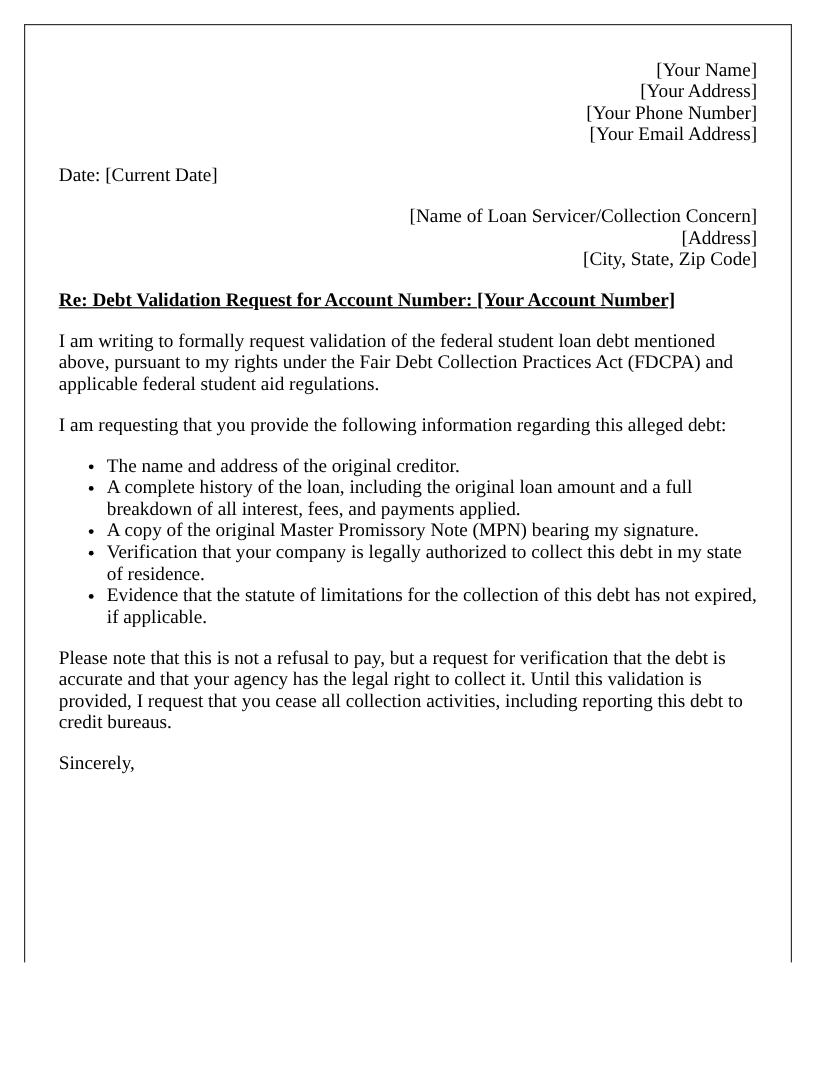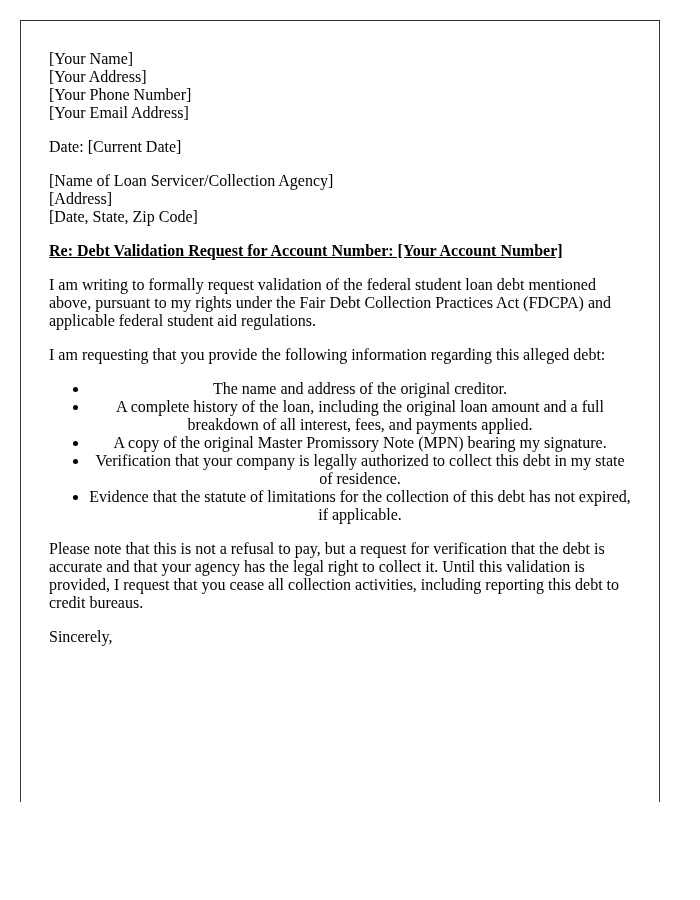--- a/index.html
+++ b/index.html
@@ -27,59 +27,59 @@
       border-left: 1px solid #333333;
       border-right: 1px solid #333333;
       overflow: hidden;
       box-sizing: border-box;
     }
     .letter {
       padding: 29px 28px 0 28px;
     }
     .block {
       margin: 0 0 16px 0;
+      text-align: right;
     }
     .line {
       display: block;
     }
     p {
       margin: 0 0 16px 0;
     }
     .subject {
       font-weight: bold;
       text-decoration: underline;
     }
     ul {
       margin: 0 0 16px 0;
       padding-left: 40px;
     }
     li {
       margin: 0;
-      text-align: center;
     }
   </style>
 </head>
 <body>
 
 <div class="page">
   <div class="letter">
 
     <div class="block">
       <span class="line">[Your Name]</span>
       <span class="line">[Your Address]</span>
       <span class="line">[Your Phone Number]</span>
       <span class="line">[Your Email Address]</span>
     </div>
 
     <p>Date: [Current Date]</p>
 
     <div class="block">
-      <span class="line">[Name of Loan Servicer/Collection Agency]</span>
+      <span class="line">[Name of Loan Servicer/Collection Concern]</span>
       <span class="line">[Address]</span>
-      <span class="line">[Date, State, Zip Code]</span>
+      <span class="line">[City, State, Zip Code]</span>
     </div>
 
     <p class="subject">Re: Debt Validation Request for Account Number: [Your Account Number]</p>
 
 
     <p>I am writing to formally request validation of the federal student loan debt mentioned above, pursuant to my rights under the Fair Debt Collection Practices Act (FDCPA) and applicable federal student aid regulations.</p>
 
     <p>I am requesting that you provide the following information regarding this alleged debt:</p>
 
     <ul>

